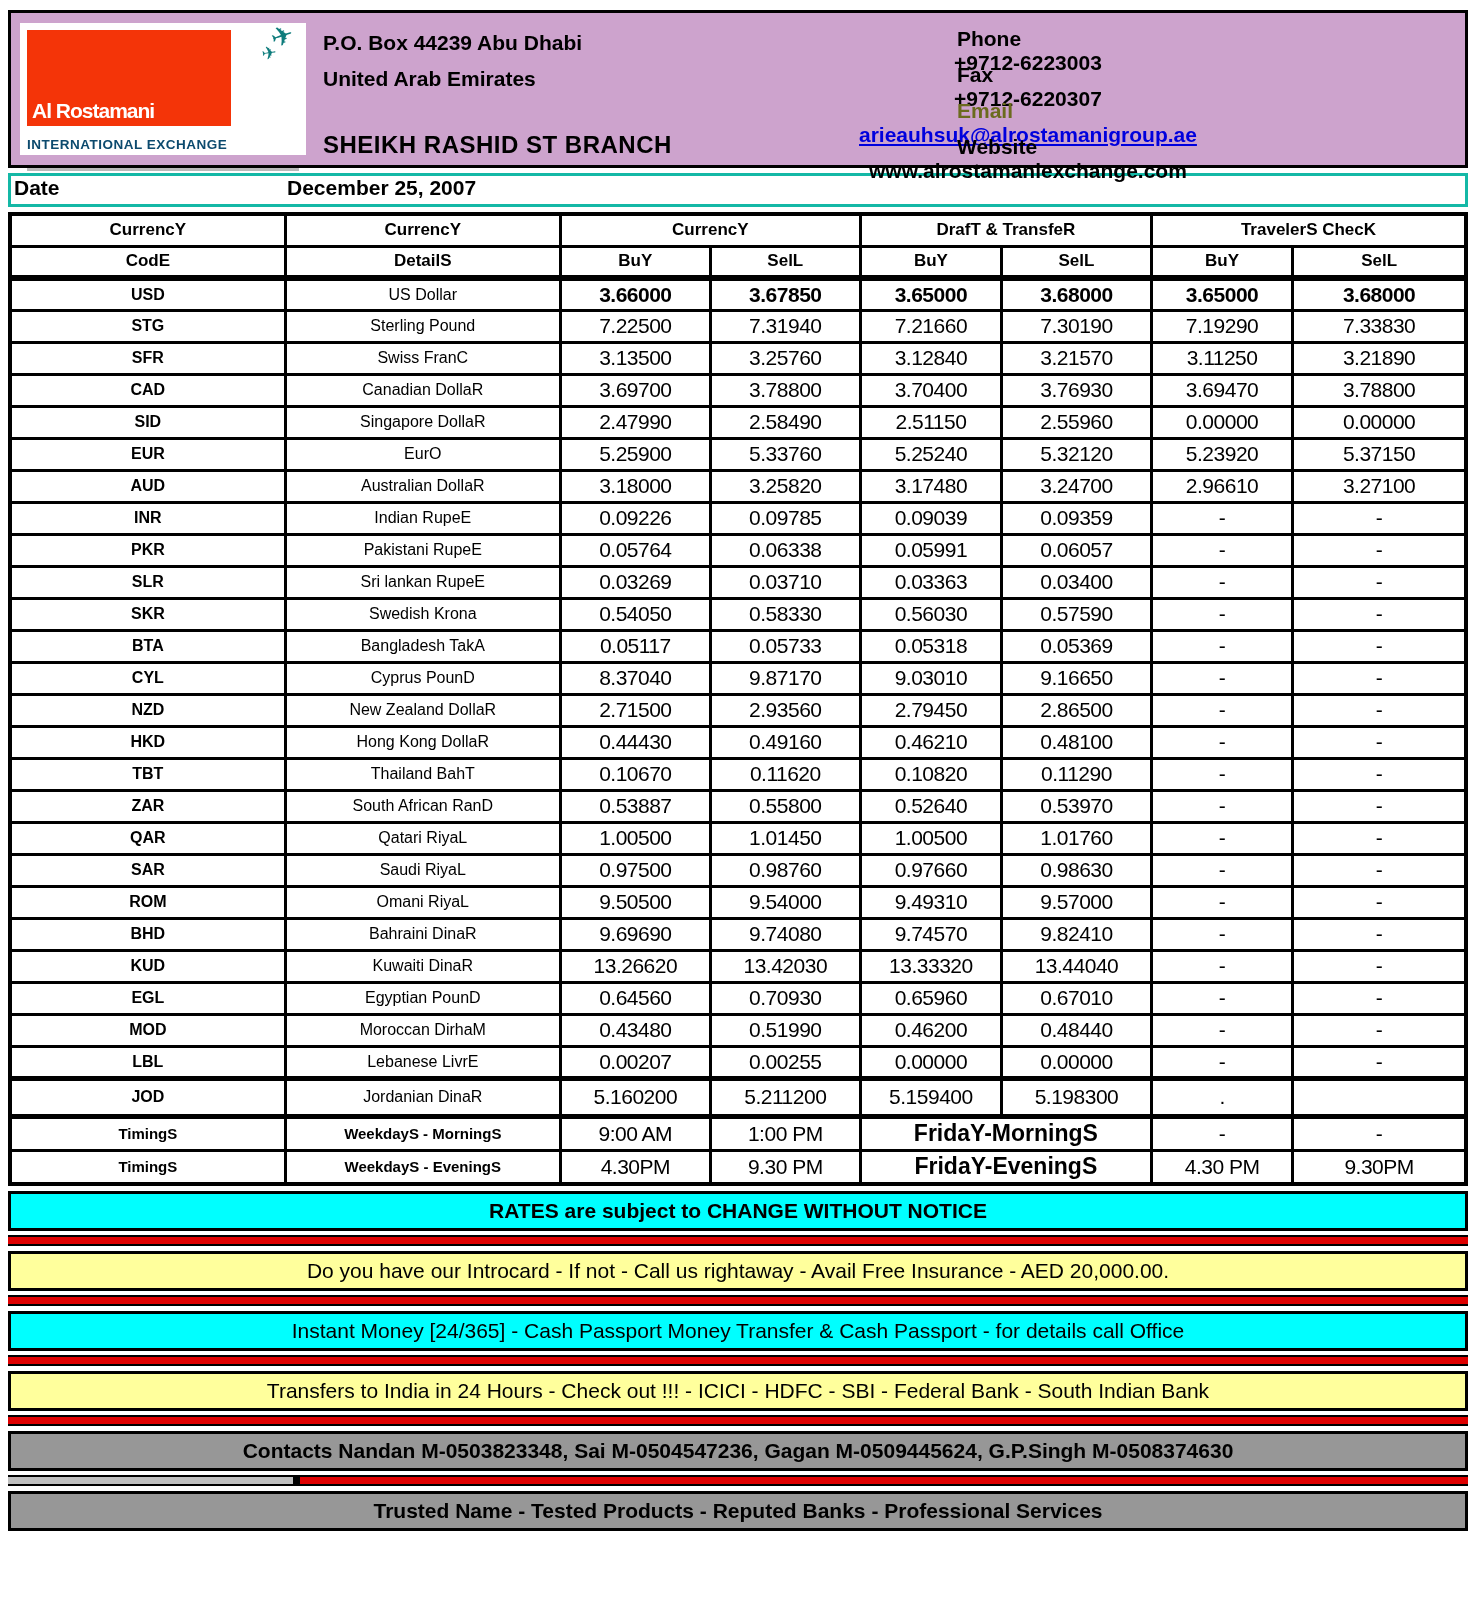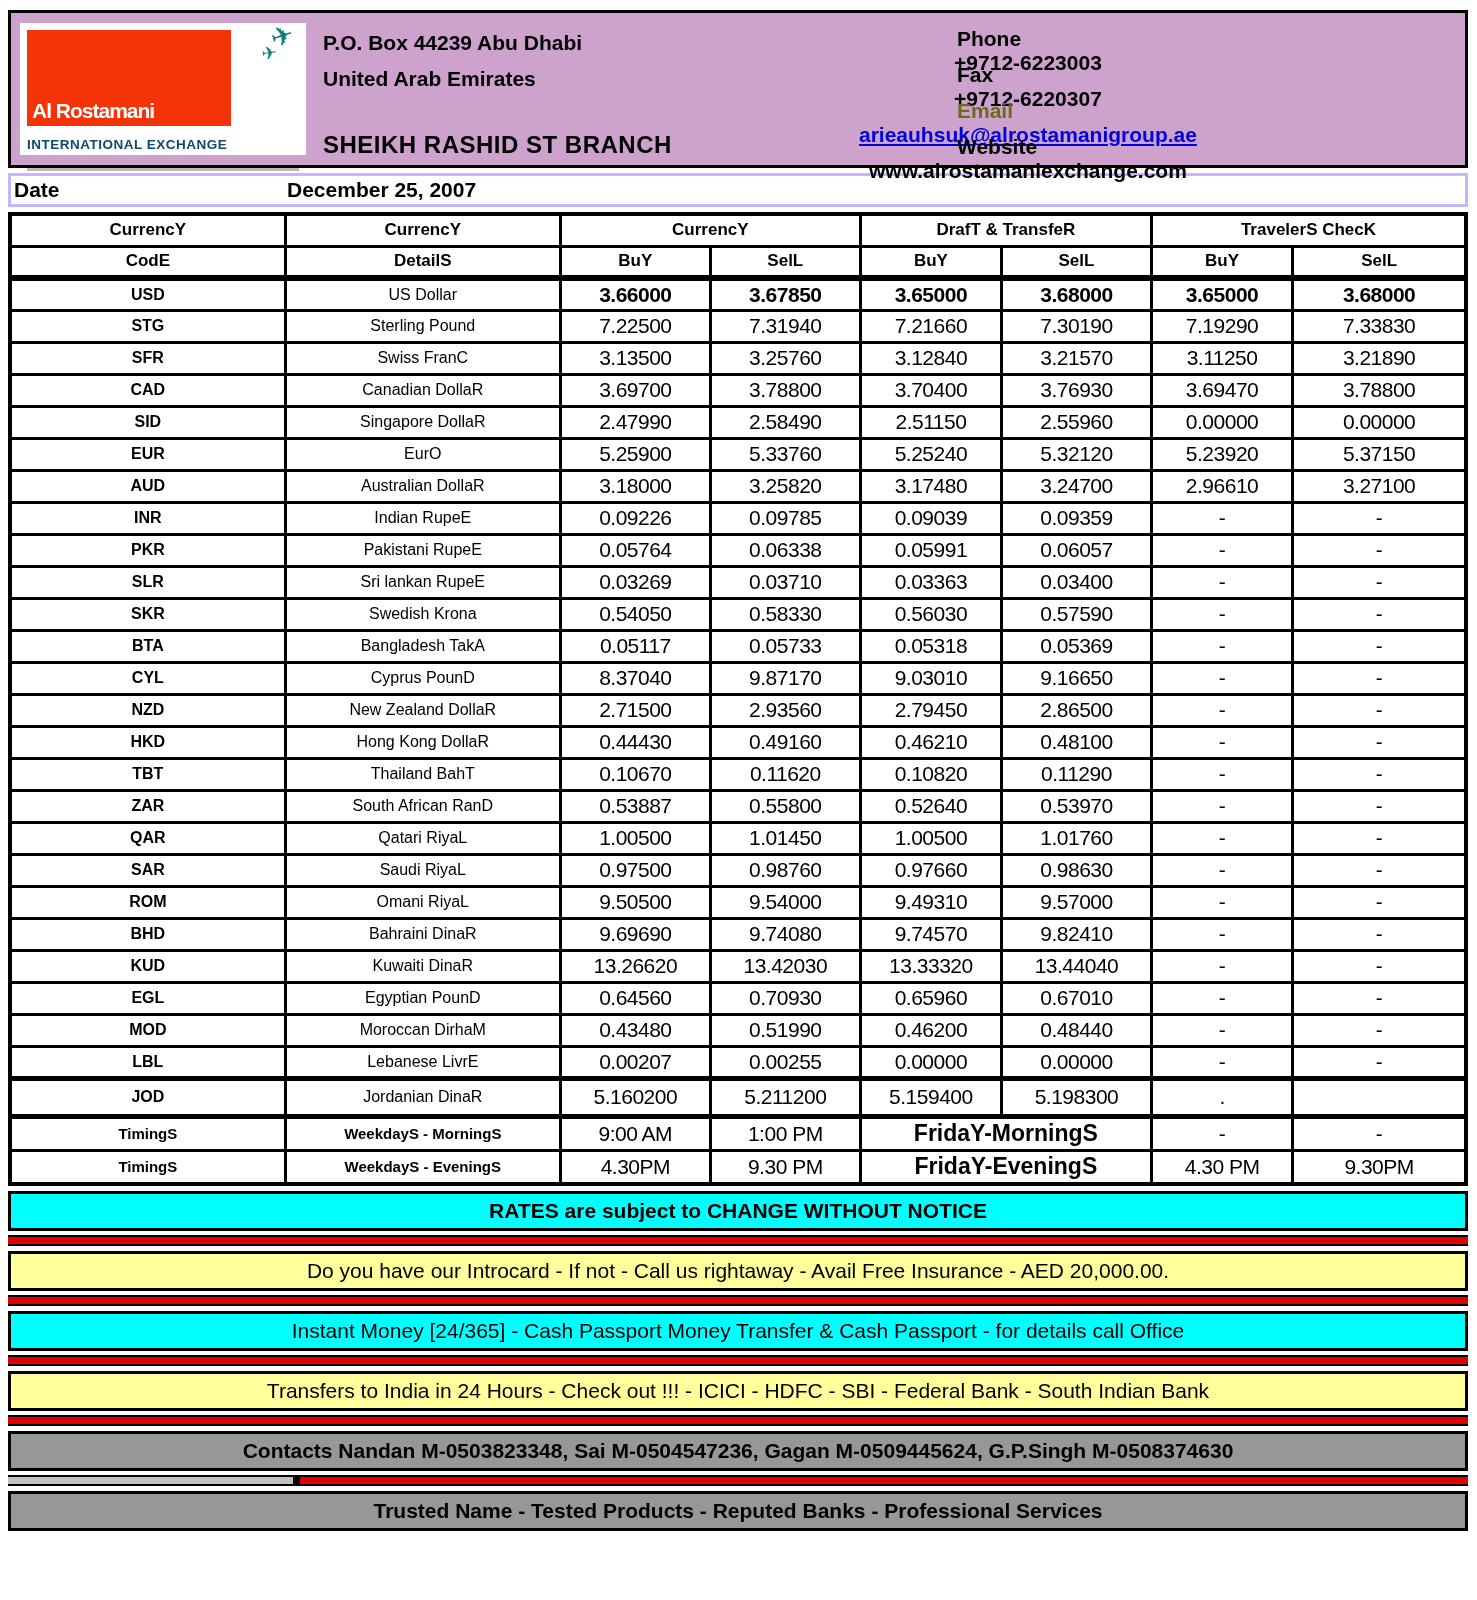--- a/index.html
+++ b/index.html
@@ -50,22 +50,22 @@
   }
   .contact { position:absolute; left:848px; top:14px; font-size:21px; }
   .contact .row { display:flex; height:36px; align-items:center;flex-direction:column; }
   .contact .lbl { width:142px; font-weight:bold; }
   .contact .lbl.email { color:#6B6B1E; }
   .contact .val { font-weight:bold; }
   .contact a.val { color:#0000DD; text-decoration:underline; }
 
   
   .date-row {
-    margin-top:5px; height:34px; border:3px solid #c4b5fd;
-    display:flex; align-items:center; font-size:21px; font-weight:bold;
+    margin-top:5px; height:34px; border:3px solid #14b8a6;
+    display:flex; font-size:21px; font-weight:bold;
   }
   .date-row .d-lbl { padding-left:3px; width:276px; }
 
   
   table.rates { margin-top:5px; width:100%; border-collapse:collapse; background:#fff; }
   table.rates th, table.rates td {
     border:3px solid #000; text-align:center; vertical-align:middle;
     overflow:hidden; white-space:nowrap;
   }
   table.rates { border:4px solid #000; }

